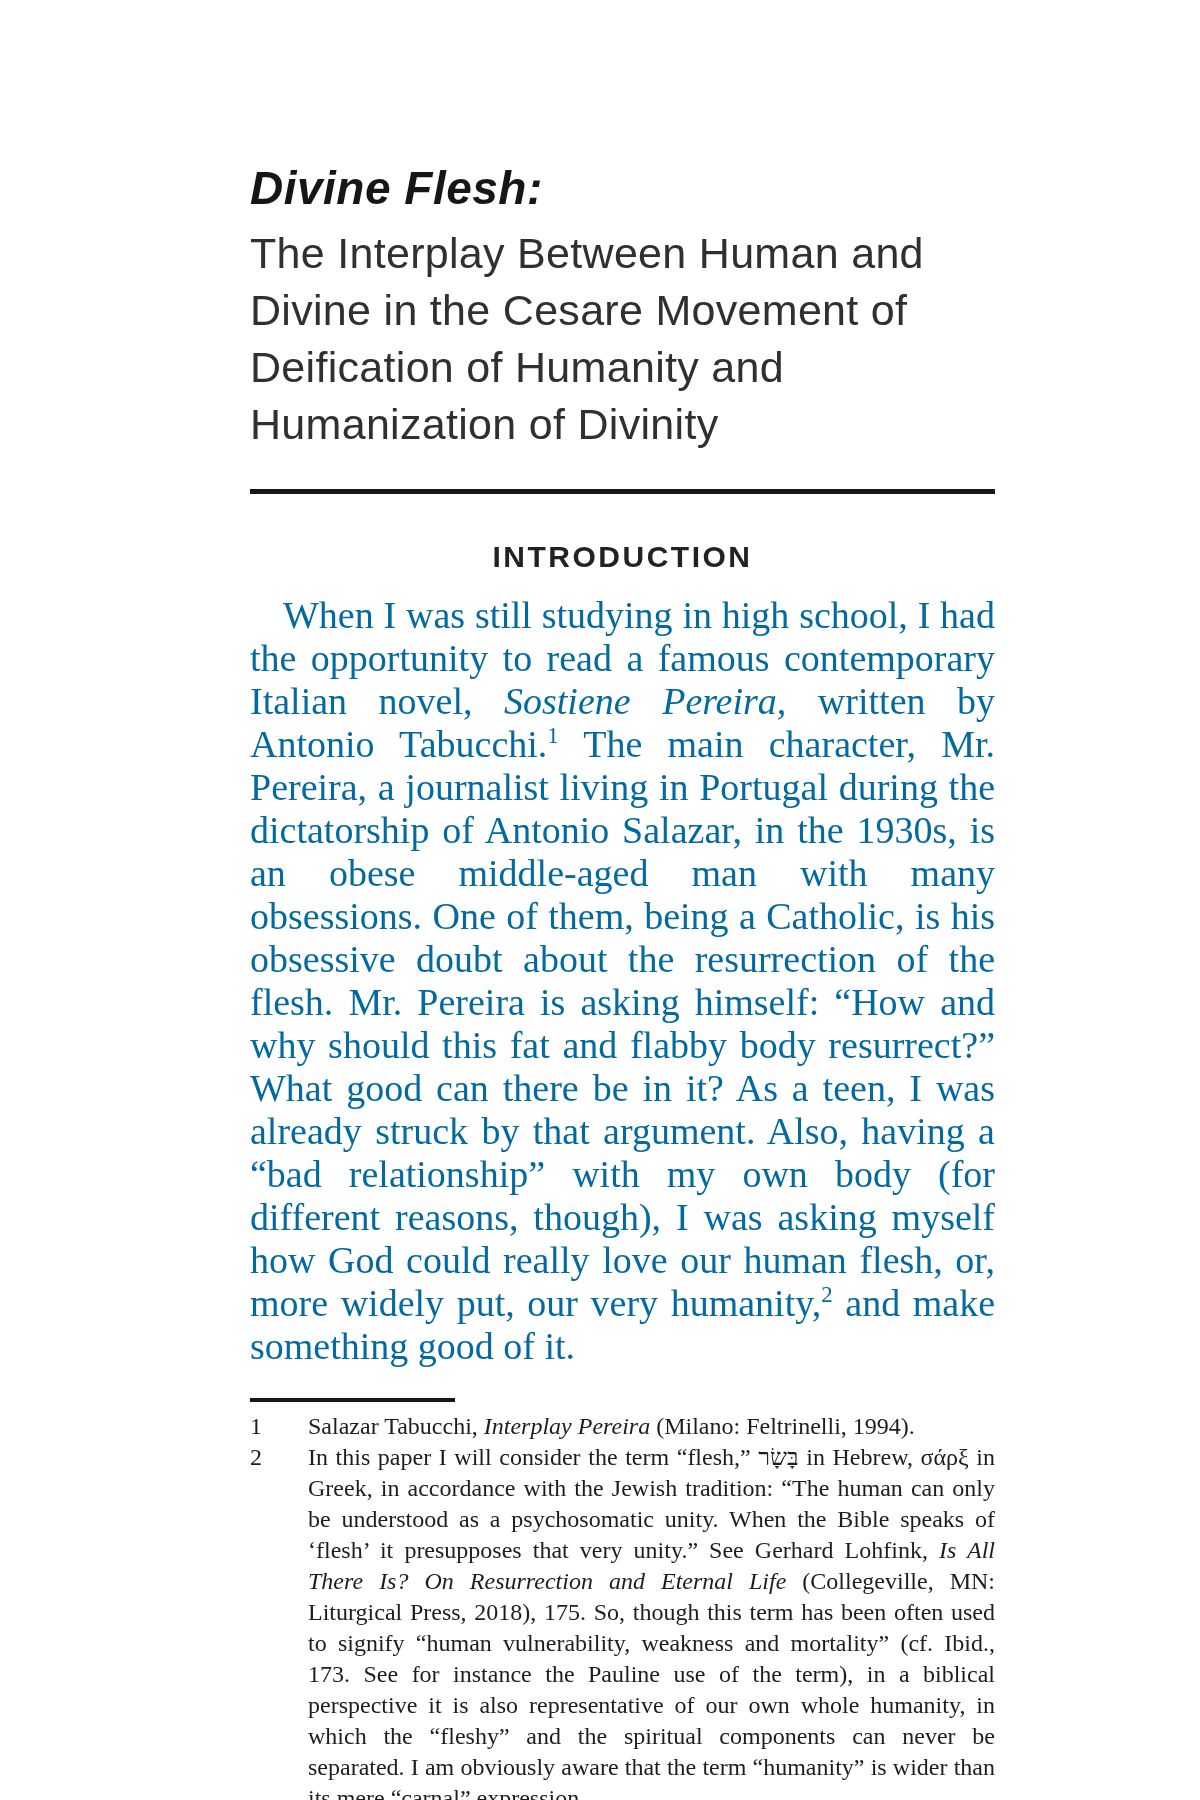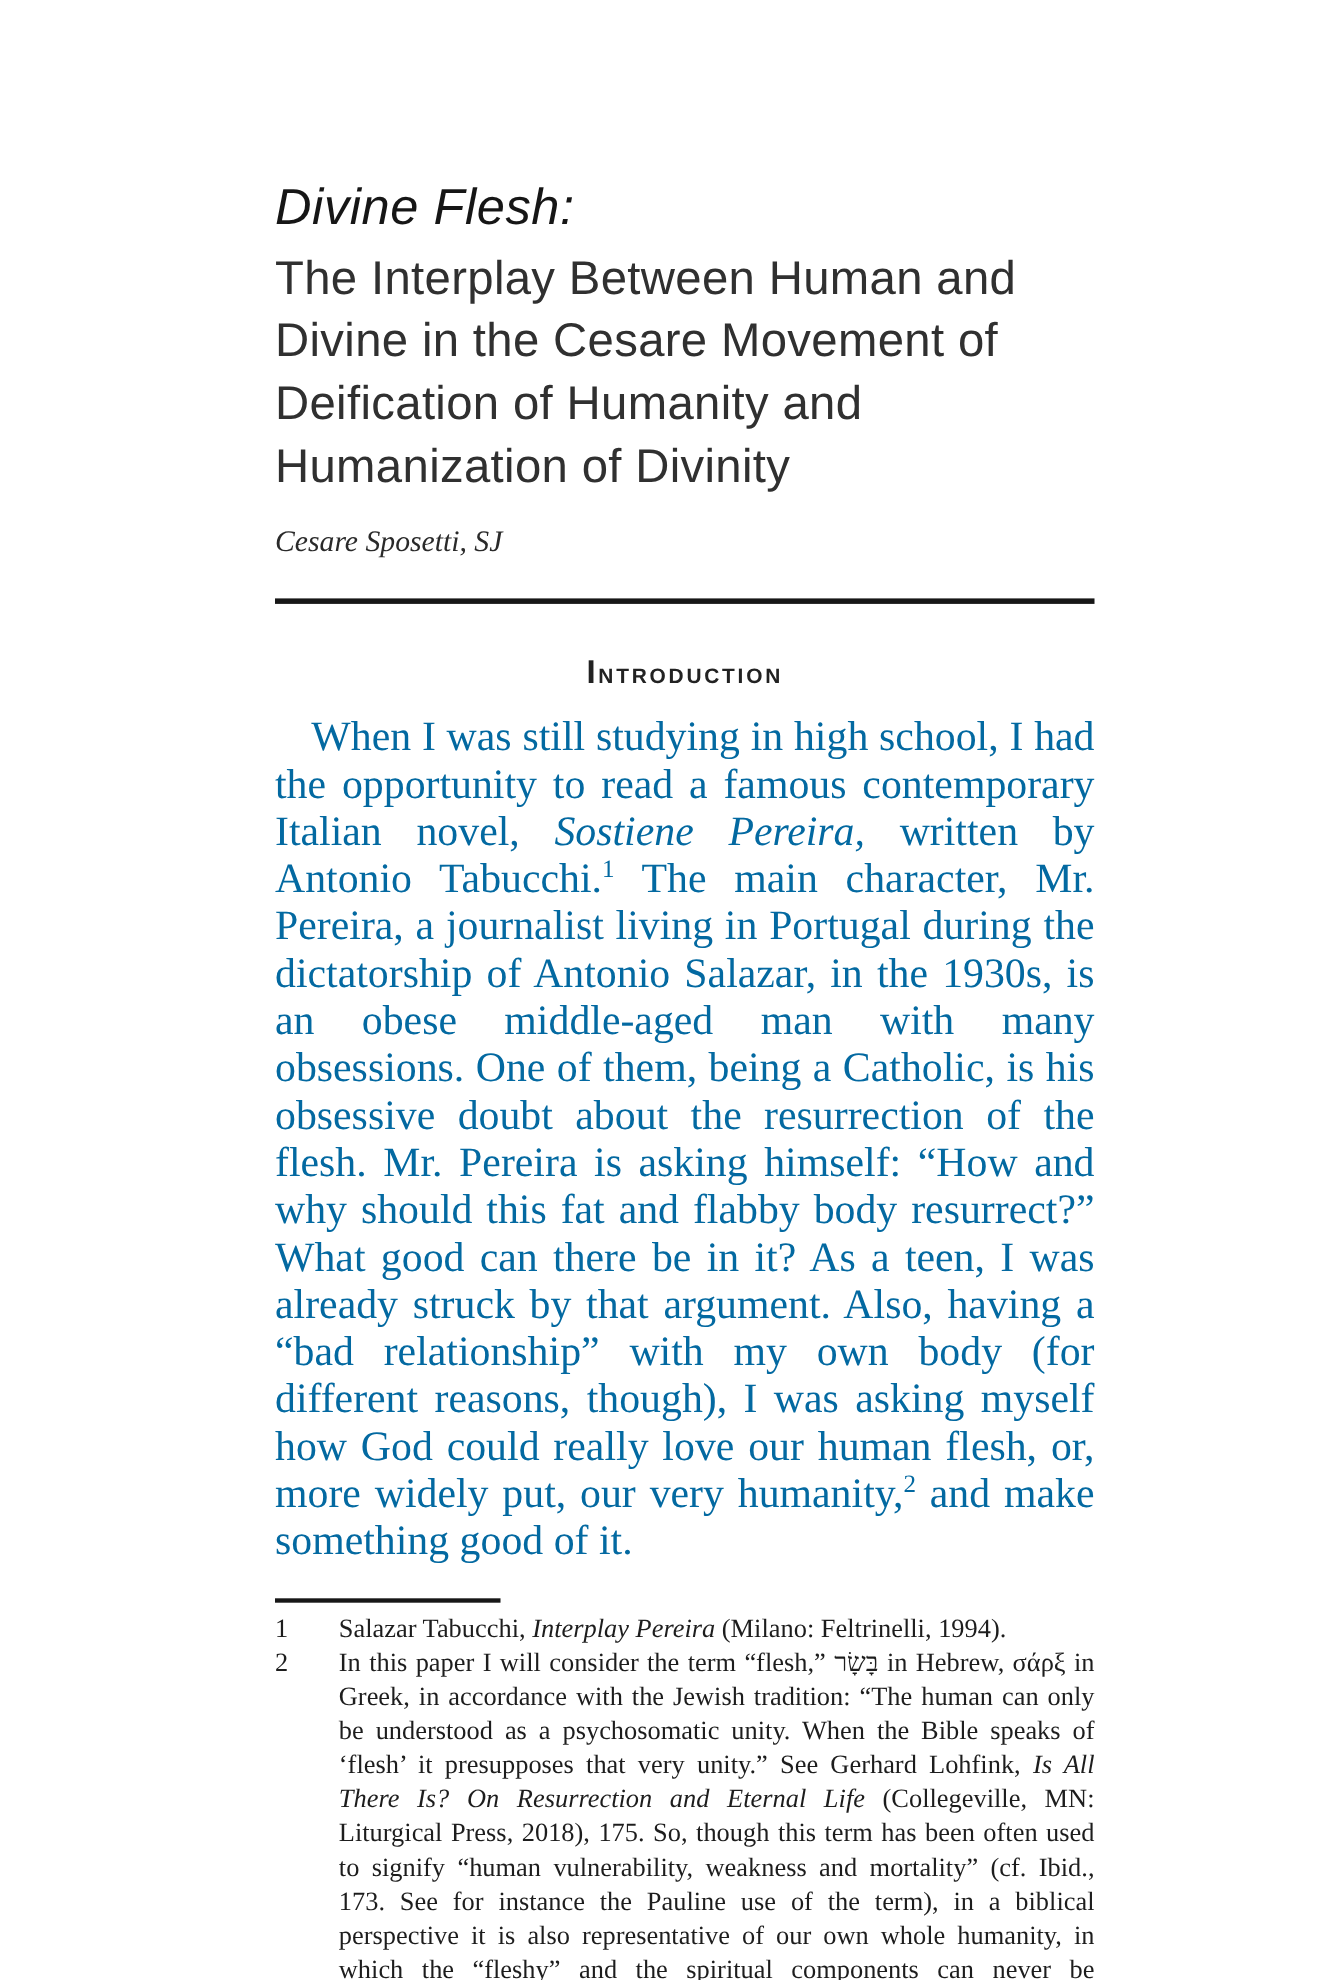--- a/index.html
+++ b/index.html
@@ -10,21 +10,21 @@
     background: #ffffff;
     box-sizing: border-box;
     padding: 163px 205px 0 250px;
     overflow: hidden;
     font-family: "Liberation Serif", serif;
   }
   .article-title {
     margin: 0;
     font-family: "Liberation Sans", sans-serif;
     font-style: italic;
-    font-weight: 400;
+    font-weight: 700;
     font-size: 46px;
     line-height: 50px;
     color: #161616;
     letter-spacing: 0.5px;
   }
   .article-subtitle {
     margin: 12px 0 0 0;
     font-family: "Liberation Sans", sans-serif;
     font-weight: 300;
     font-size: 43px;
@@ -46,21 +46,21 @@
   }
   .section-heading {
     margin-top: 46px;
     text-align: center;
     font-family: "Liberation Sans", sans-serif;
     font-weight: 600;
     color: #222222;
     letter-spacing: 2.5px;
   }
   .sc-initial { font-size: 30px; }
-  .sc-rest { font-size: 19px; }
+  .sc-rest { font-size: 30px; }
   .body-para {
     margin: 20px 0 0 0;
     font-family: "Liberation Serif", serif;
     font-size: 38px;
     line-height: 43px;
     color: #0369a1;
     text-align: justify;
     text-indent: 33px;
   }
   .seg-i { font-style: italic; }
@@ -87,21 +87,20 @@
   .fn-num { width: 58px; flex: none; }
   .fn-text { flex: 1; text-align: justify; }
 </style>
 </head>
 <body>
 
 <div class="page">
   <header>
     <h1 class="article-title">Divine Flesh:</h1>
     <h2 class="article-subtitle">The Interplay Between Human and Divine in the Cesare Movement of Deification of Humanity and Humanization of Divinity</h2>
-    <div class="author">Cesare Sposetti, SJ</div>
     <div class="title-rule"></div>
   </header>
 
   <main>
     <div class="section-heading">
       <span class="sc-initial">I</span><span class="sc-rest">NTRODUCTION</span>
     </div>
     <p class="body-para"><span>When I was still studying in high school, I had the opportunity to read a famous contemporary Italian novel, </span><span class="seg-i">Sostiene Pereira,</span><span> written by Antonio Tabucchi.</span><span class="seg-sup">1</span><span> The main character, Mr. Pereira, a journalist living in Portugal during the dictatorship of Antonio Salazar, in the 1930s, is an obese middle-aged man with many obsessions. One of them, being a Catholic, is his obsessive doubt about the resurrection of the flesh. Mr. Pereira is asking himself: “How and why should this fat and flabby body resurrect?” What good can there be in it? As a teen, I was already struck by that argument. Also, having a “bad relationship” with my own body (for different reasons, though), I was asking myself how God could really love our human flesh, or, more widely put, our very humanity,</span><span class="seg-sup">2</span><span> and make something good of it.</span></p>
   </main>
 

